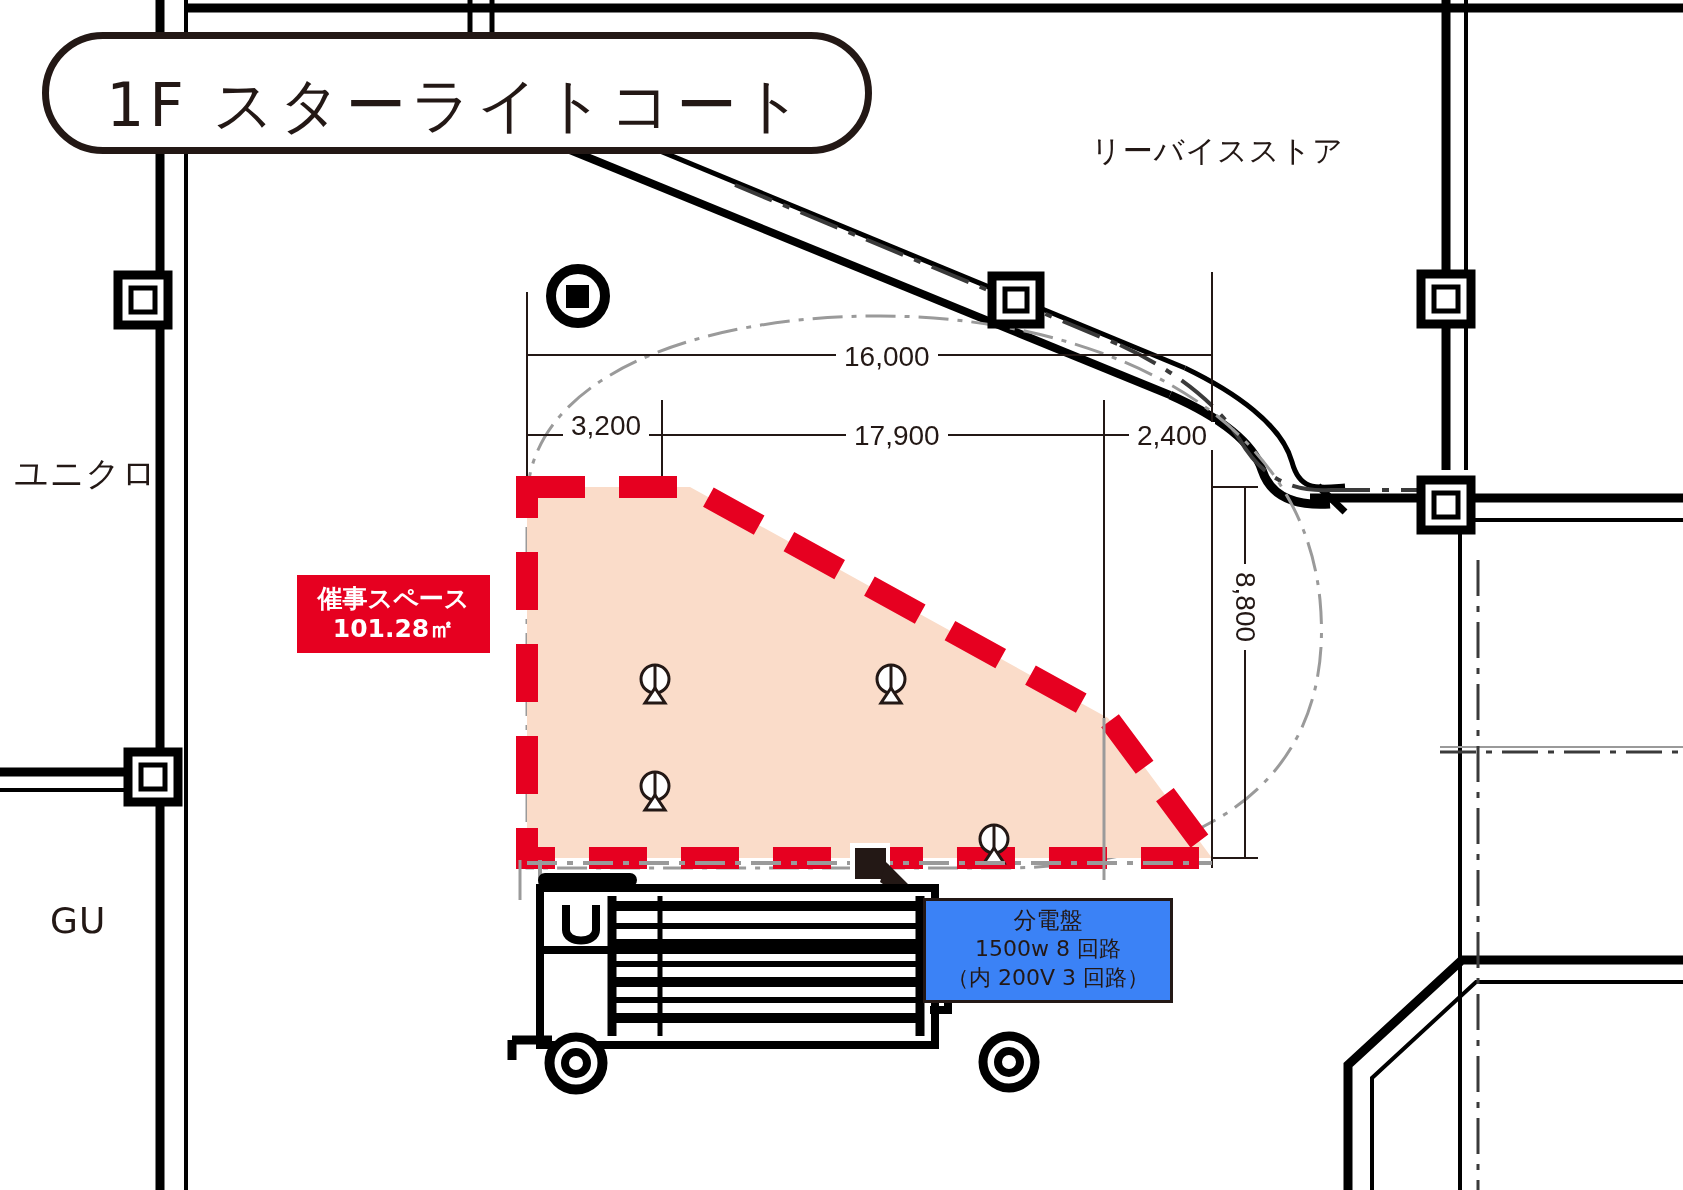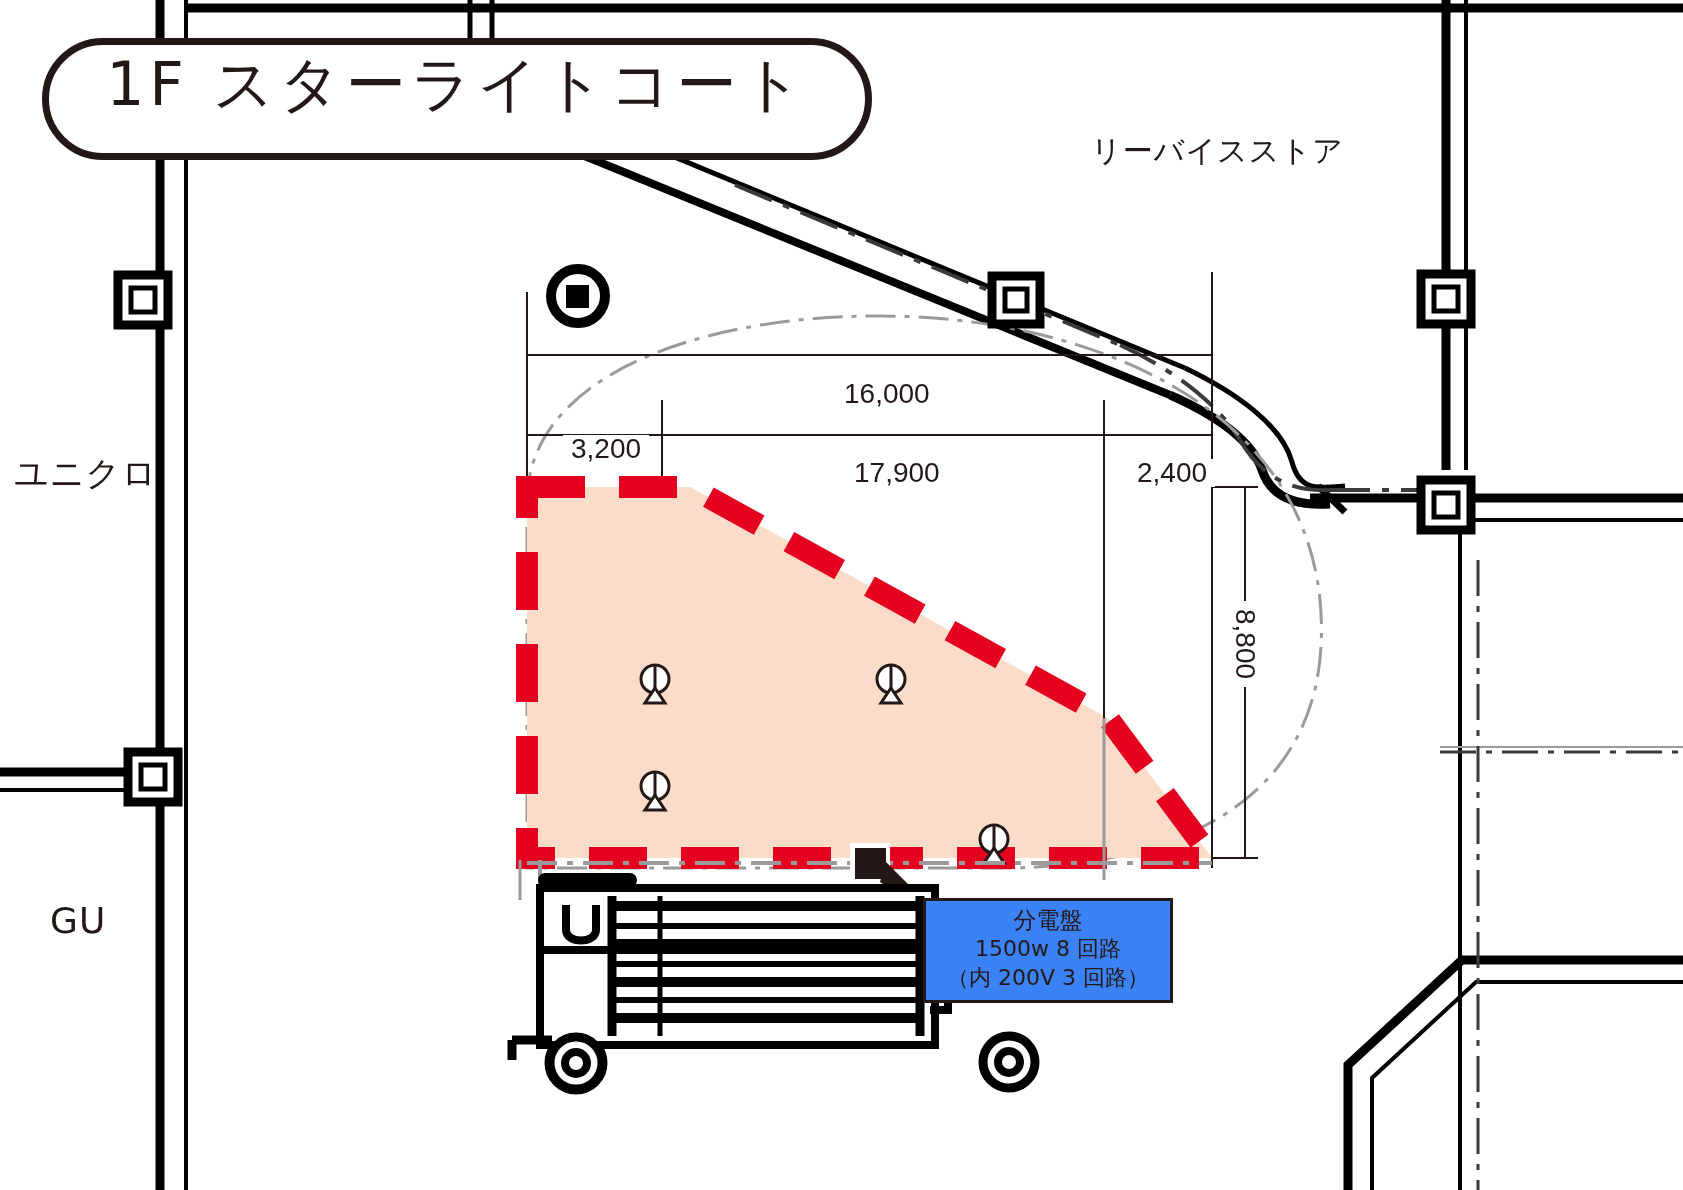--- a/index.html
+++ b/index.html
@@ -26,29 +26,29 @@
     top: 0;
     width: 1683px;
     height: 1190px;
     display: block;
   }
 
   
   .title-pill {
     position: absolute;
     left: 42px;
-    top: 38px;
+    top: 32px;
     width: 830px;
     height: 122px;
     border: 7px solid #231815;
     border-radius: 61px;
     background: #ffffff;
     box-sizing: border-box;
     display: flex;
-    align-items: flex-start;
+    align-items: flex-end;
     justify-content: center;
     z-index: 40;
   }
   .title-pill .title-text {
     font-size: 60px;
     letter-spacing: 5px;
     color: #231815;
     font-family: "DejaVu Sans", "Liberation Sans", sans-serif;
     white-space: nowrap;
   }
@@ -99,24 +99,23 @@
   .dim {
     position: absolute;
     color: #231815;
     background: #ffffff;
     font-size: 28px;
     font-family: "Liberation Sans", sans-serif;
     white-space: nowrap;
     padding: 0 8px;
     z-index: 36;
     line-height: 1;
-    margin-top: 37px;
   }
   #dim-16000 { left: 836px; top: 343px; }
-  #dim-3200  { left: 563px; top: 398px; }
+  #dim-3200  { left: 563px; top: 412px; }
   #dim-10400 { left: 846px; top: 422px; }
   #dim-2400  { left: 1129px; top: 422px; }
   #dim-8800 {
     left: 1231px;
     top: 564px;
     padding: 8px 0;
     writing-mode: vertical-rl;
     text-orientation: mixed;
   }
 
@@ -346,20 +345,26 @@
   <div class="map-label" id="label-uniqlo">ユニクロ</div>
   <div class="map-label" id="label-gu">GU</div>
   <div class="map-label" id="label-levis">リーバイスストア</div>
 
   <div class="dim" id="dim-16000">16,000</div>
   <div class="dim" id="dim-3200">3,200</div>
   <div class="dim" id="dim-10400">17,900</div>
   <div class="dim" id="dim-2400">2,400</div>
   <div class="dim" id="dim-8800">8,800</div>
 
+  <div class="area-badge">
+    <span class="badge-title">催事スペース</span>
+    <span class="badge-value">
+      <span>101.28</span><span>㎡</span>
+    </span>
+  </div>
 
   <div class="callout-box">
     <div class="cl-line first">分電盤</div>
     <div class="cl-line">1500w 8 回路</div>
     <div class="cl-line">（内 200V 3 回路）</div>
   </div>
 
 </div>
 
 </body></html>

